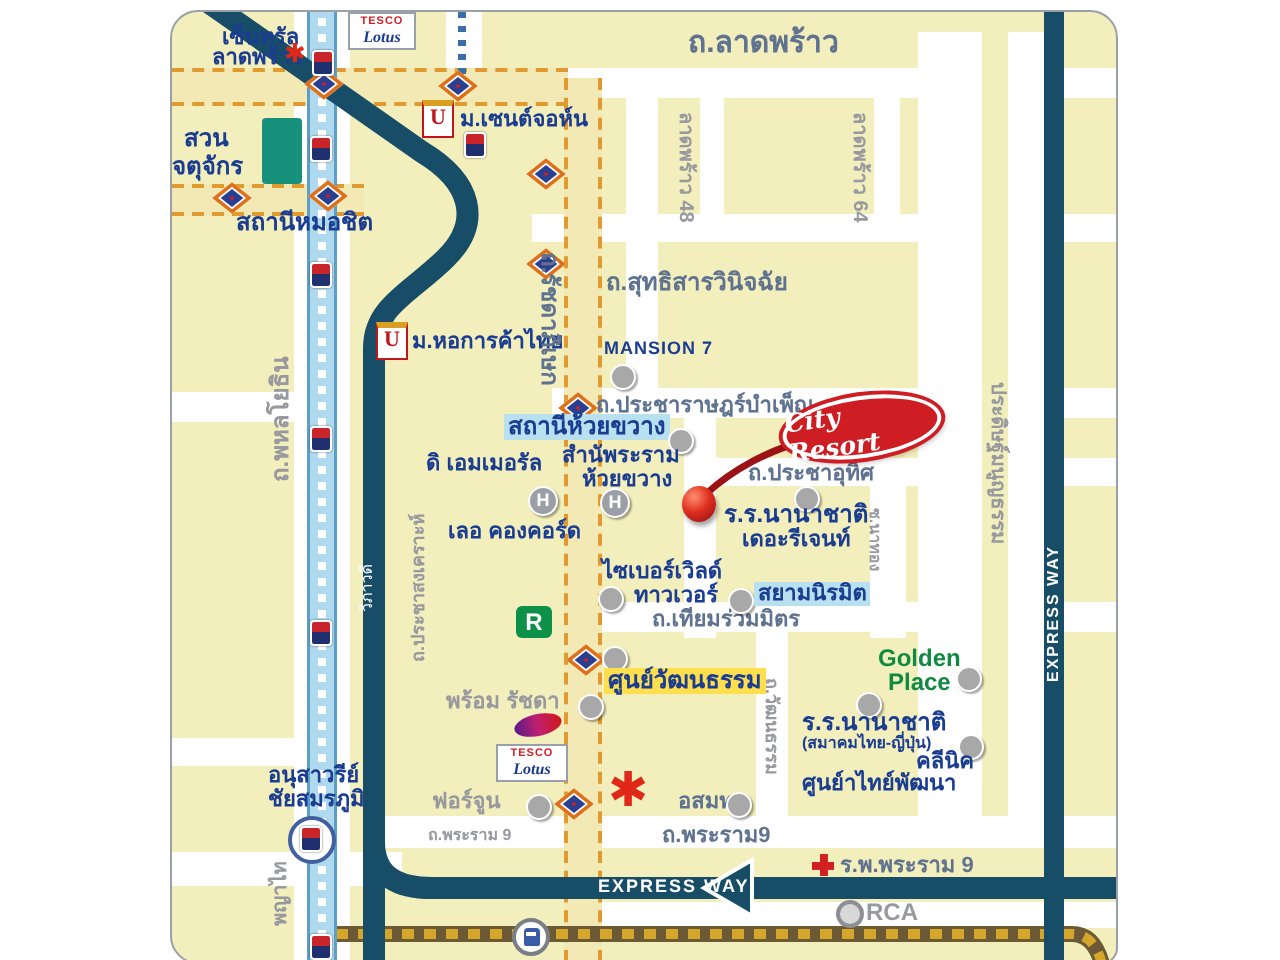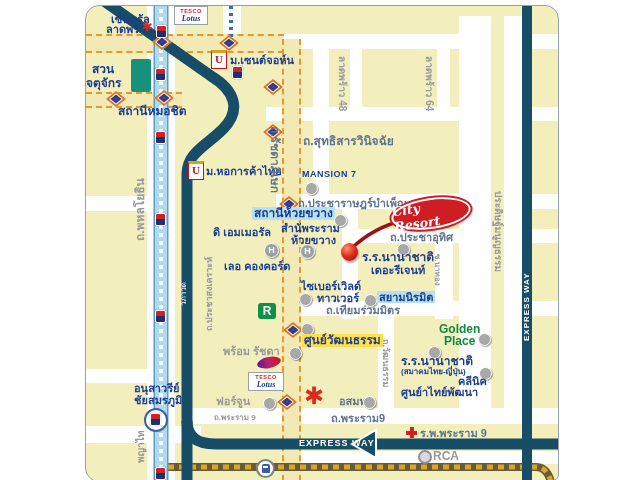--- a/index.html
+++ b/index.html
@@ -151,23 +151,24 @@
   <div class="clogo" style="left:122px;top:7px;"></div>
   <div class="park" style="left:45px;top:53px;"></div>
   <div class="lbl fs12" style="left:6px;top:57px;">สวน</div>
   <div class="lbl fs12" style="left:0px;top:71px;">จตุจักร</div>
   <div class="lbl fs12" style="left:32px;top:99px;">สถานีหมอชิต</div>
   <div class="ubox" style="left:125px;top:44px;"></div>
   <div class="lbl" style="left:144px;top:48px;">ม.เซนต์จอห์น</div>
   <div class="ubox" style="left:102px;top:155px;"></div>
   <div class="lbl" style="left:120px;top:159px;">ม.หอการค้าไทย</div>
 
+  <div class="lbl rd fs15" style="left:258px;top:8px;">ถ.ลาดพร้าว</div>
   <div class="lbl rd fs12" style="left:217px;top:114px;margin-top:15px;">ถ.สุทธิสารวินิจฉัย</div>
   <div class="lbl rd" style="left:212px;top:191px;">ถ.ประชาราษฎร์บำเพ็ญ</div>
-  <div class="lbl rd" style="left:288px;top:225px;margin-left:16px;">ถ.ประชาอุทิศ</div>
+  <div class="lbl rd" style="left:288px;top:225px;">ถ.ประชาอุทิศ</div>
   <div class="lbl rd" style="left:240px;top:298px;">ถ.เทียมร่วมมิตร</div>
   <div class="lbl rd" style="left:245px;top:406px;">ถ.พระราม9</div>
   <div class="lbl gy fs8" style="left:128px;top:408px;">ถ.พระราม 9</div>
   <div class="lbl rd v90" style="left:195px;top:120px;font-size:12px;">ถ.รัชดาภิเษก</div>
   <div class="lbl gy v90 fs10" style="left:262px;top:50px;">ลาดพร้าว 48</div>
   <div class="lbl gy v90 fs10" style="left:349px;top:50px;">ลาดพร้าว 64</div>
   <div class="lbl gy v90 fs10" style="left:418px;top:185px;">ประดิษฐ์มนูญธรรม</div>
   <div class="lbl gy v90 fs9" style="left:304px;top:333px;">ถ.วัฒนธรรม</div>
   <div class="lbl gy v90 fs8" style="left:355px;top:248px;">ซ.นาทอง</div>
   <div class="lbl gy vm90 fs12" style="left:48px;top:235px;">ถ.พหลโยธิน</div>

